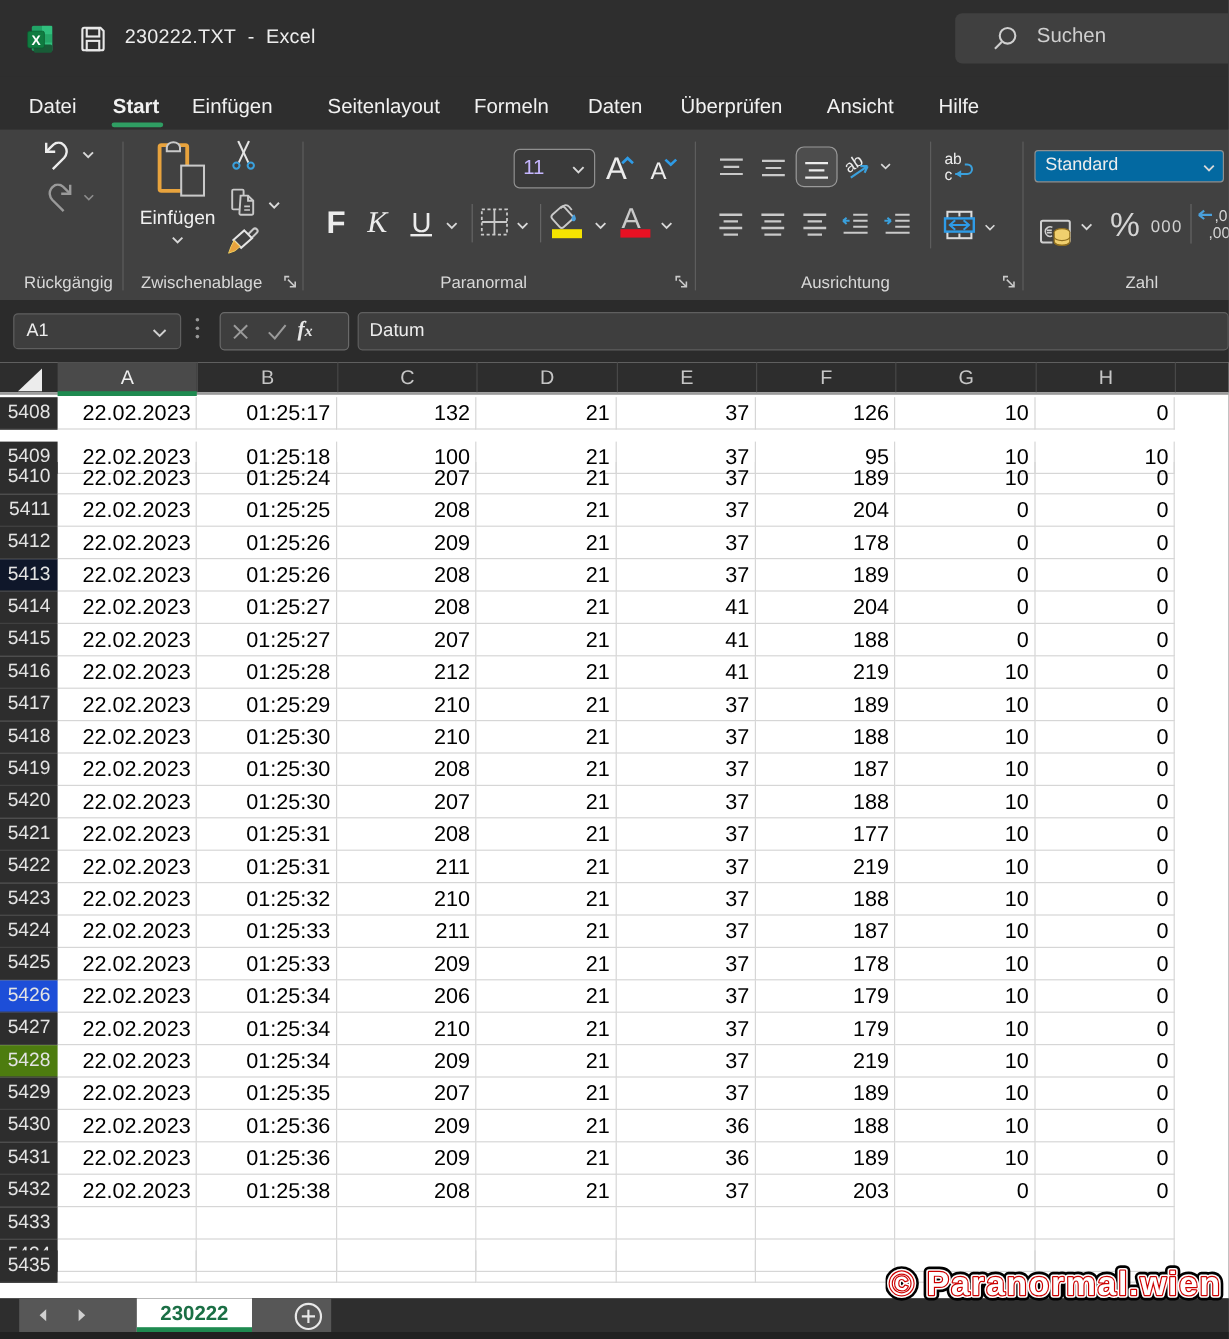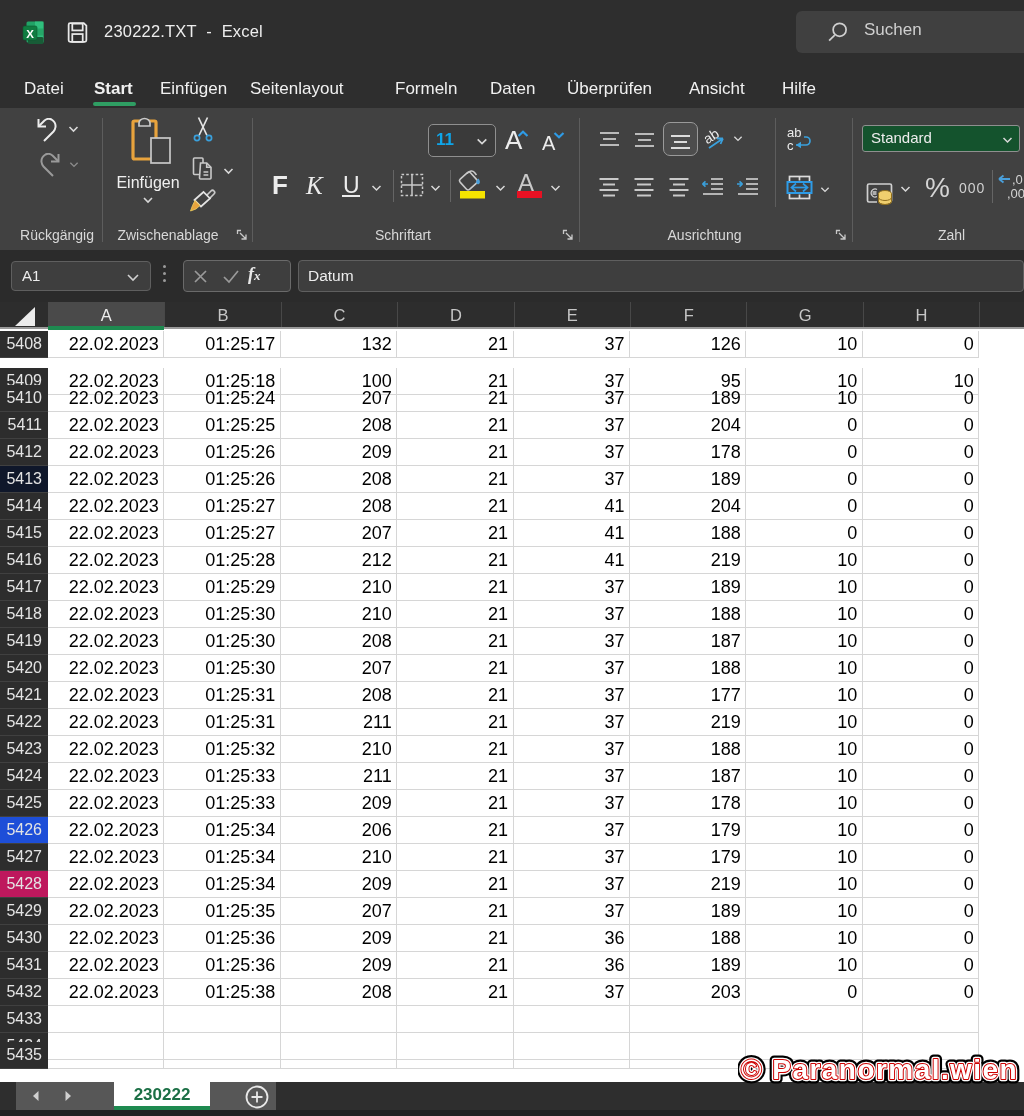--- a/index.html
+++ b/index.html
@@ -28,37 +28,37 @@
 <circle cx="13.5" cy="10" r="6"></circle>
         <line x1="9" y1="14.8" x2="3.8" y2="20"></line>
       </svg>
 <div class="abs" style="left:68px;top:9px;font-size:17px;color:#cfcfcf;">Suchen</div>
 </div>
 </div>
 <div class="abs" style="left:0;top:64px;width:1024px;height:44px;background:#2e2e2e;color:#f1f1f1;font-size:17px;">
 <div class="abs" style="left:24px;top:15px;font-weight:normal;">Datei</div>
 <div class="abs" style="left:94px;top:15px;font-weight:bold;">Start</div>
 <div class="abs" style="left:160px;top:15px;font-weight:normal;">Einfügen</div>
-<div class="abs" style="left:250px;top:15px;font-weight:normal;">Seitenlayout</div>
+<div class="abs" style="left:273px;top:15px;font-weight:normal;">Seitenlayout</div>
 <div class="abs" style="left:395px;top:15px;font-weight:normal;">Formeln</div>
 <div class="abs" style="left:490px;top:15px;font-weight:normal;">Daten</div>
 <div class="abs" style="left:567px;top:15px;font-weight:normal;">Überprüfen</div>
 <div class="abs" style="left:689px;top:15px;font-weight:normal;">Ansicht</div>
 <div class="abs" style="left:782px;top:15px;font-weight:normal;">Hilfe</div>
 <div class="abs" style="left:93px;top:38px;width:43px;height:3.5px;background:#2f9e63;border-radius:2px;"></div>
 </div>
 <div class="abs" style="left:0;top:108px;width:1024px;height:142px;background:#414141;color:#e4e4e4;">
 <div class="abs" style="left:102px;top:10px;width:1px;height:124px;background:#5d5d5d;"></div>
 <div class="abs" style="left:252px;top:10px;width:1px;height:124px;background:#5d5d5d;"></div>
 <div class="abs" style="left:579px;top:10px;width:1px;height:124px;background:#5d5d5d;"></div>
 <div class="abs" style="left:852px;top:10px;width:1px;height:124px;background:#5d5d5d;"></div>
 <div class="abs" style="left:775px;top:10px;width:1px;height:89px;background:#5d5d5d;"></div>
 <div class="abs" style="left:6px;top:119px;width:102px;text-align:center;font-size:14px;color:#d8d8d8;">Rückgängig</div>
 <div class="abs" style="left:102px;top:119px;width:132px;text-align:center;font-size:14px;color:#d8d8d8;">Zwischenablage</div>
-<div class="abs" style="left:253px;top:119px;width:300px;text-align:center;font-size:14px;color:#d8d8d8;">Schriftart</div>
+<div class="abs" style="left:253px;top:119px;width:300px;text-align:center;font-size:14px;color:#d8d8d8;">Paranormal</div>
 <div class="abs" style="left:579px;top:119px;width:251px;text-align:center;font-size:14px;color:#d8d8d8;">Ausrichtung</div>
 <div class="abs" style="left:852px;top:119px;width:199px;text-align:center;font-size:14px;color:#d8d8d8;">Zahl</div>
 <svg class="abs" style="left:36px;top:10px" width="23" height="25" viewBox="0 0 23 25" fill="none" stroke="#ececec" stroke-width="2.0">
 <path d="M2.5 1 V8.5 H10"></path>
 <path d="M3 8 L8.5 2.5 Q12 -0.3 15.5 1.5 Q20 4.3 19.5 9 Q19.2 11.5 17.5 13.5 L8 23"></path>
     </svg>
 <svg class="abs" style="left:67px;top:16px" width="13" height="11" viewBox="0 0 13 11" fill="none" stroke="#d8d8d8" stroke-width="1.6">
       <path d="M2.5 3 l4 4 l4 -4"></path>
     </svg>
 <svg class="abs" style="left:38px;top:45px" width="23" height="25" viewBox="0 0 23 25" fill="none" stroke="#9a9a9a" stroke-width="2.0">
@@ -91,21 +91,21 @@
     </svg>
 <svg class="abs" style="left:222px;top:58px" width="13" height="11" viewBox="0 0 13 11" fill="none" stroke="#d8d8d8" stroke-width="1.6">
       <path d="M2.5 3 l4 4 l4 -4"></path>
     </svg>
 <svg class="abs" style="left:190px;top:79px" width="26" height="26" viewBox="0 0 26 26" fill="none">
 <path d="M16 9 L21 4 a2.1 2.1 0 0 1 3 3 L19 12" stroke="#c9c9c9" stroke-width="1.7"></path>
 <path d="M4.5 13 L13.5 5 L20 11.5 L11 19.5 z" fill="#414141" stroke="#e4e4e4" stroke-width="1.7"></path>
 <path d="M5 13.5 L10 18.5 L6 22 L0.5 24 L2.5 18.5 z" fill="#e8a33d" stroke="#f0d060" stroke-width="0.8"></path>
     </svg>
 <div class="abs" style="left:428px;top:16px;width:68px;height:33px;background:#3a3a3a;border:1px solid #8f8f8f;border-radius:5px;">
-<div class="abs" style="left:7px;top:5px;font-size:17px;color:#0ea5e9;font-weight:bold;">11</div>
+<div class="abs" style="left:7px;top:5px;font-size:17px;color:#c4b5fd;">11</div>
 <svg class="abs" style="left:46px;top:11px" width="14" height="12" viewBox="0 0 13 11" fill="none" stroke="#d8d8d8" stroke-width="1.5">
         <path d="M2.5 3 l4 4 l4 -4"></path>
       </svg>
     </div>
 <div class="abs" style="left:505px;top:19px;font-size:26px;line-height:26px;color:#ececec;">A</div>
 <svg class="abs" style="left:517px;top:22px" width="12" height="8" viewBox="0 0 12 8" fill="none" stroke="#2e9be6" stroke-width="2.2">
       <path d="M1.5 6 L6 1.8 L10.5 6"></path>
     </svg>
 <div class="abs" style="left:542px;top:25px;font-size:20px;line-height:20px;color:#ececec;">A</div>
 <svg class="abs" style="left:553px;top:23px" width="12" height="8" viewBox="0 0 12 8" fill="none" stroke="#2e9be6" stroke-width="2.2">
@@ -219,21 +219,21 @@
 <rect x="3.5" y="1.5" width="20" height="22" fill="none" stroke="#dcdcdc" stroke-width="1.7"></rect>
 <path d="M13.5 1.5 v4 M13.5 19.5 v4" stroke="#dcdcdc" stroke-width="1.7"></path>
 <rect x="1.5" y="7" width="24" height="11" fill="#414141" stroke="#2e9be6" stroke-width="2"></rect>
 <path d="M6 12.5 h15" stroke="#2e9be6" stroke-width="1.7"></path>
 <path d="M10 8.5 L5.5 12.5 L10 16.5" fill="none" stroke="#2e9be6" stroke-width="1.7"></path>
 <path d="M17 8.5 L21.5 12.5 L17 16.5" fill="none" stroke="#2e9be6" stroke-width="1.7"></path>
     </svg>
 <svg class="abs" style="left:819px;top:77px" width="12" height="10" viewBox="0 0 13 11" fill="none" stroke="#d8d8d8" stroke-width="1.5">
       <path d="M2.5 3 l4 4 l4 -4"></path>
     </svg>
-<div class="abs" style="left:862px;top:17px;width:158px;height:27px;background:#14532d;border:1px solid #8f8f8f;border-radius:3px;">
+<div class="abs" style="left:862px;top:17px;width:158px;height:27px;background:#0369a1;border:1px solid #8f8f8f;border-radius:3px;">
 <div class="abs" style="left:8px;top:3px;font-size:15px;color:#ededed;">Standard</div>
 <svg class="abs" style="left:138px;top:9px" width="13" height="11" viewBox="0 0 13 11" fill="none" stroke="#d8d8d8" stroke-width="1.5">
         <path d="M2.5 3 l4 4 l4 -4"></path>
       </svg>
     </div>
 <svg class="abs" style="left:866px;top:68px" width="32" height="32" viewBox="0 0 32 32">
 <rect x="1.5" y="8" width="24" height="18" rx="1.5" fill="none" stroke="#d0d0d0" stroke-width="1.7"></rect>
 <path d="M11 13.5 a4 4 0 1 0 0 7 M6.5 16 h4 M6.5 18 h4" stroke="#d0d0d0" stroke-width="1.3" fill="none"></path>
 <path d="M11 16 h5 v15 h-5 z" fill="#414141"></path>
 <ellipse cx="19" cy="17.5" rx="6.5" ry="3" fill="#f0cf6e" stroke="#8f6e1f" stroke-width="1"></ellipse>
@@ -525,21 +525,21 @@
 <div class="abs" style="left:164.4px;top:0;width:116.4px;height:27px;border-bottom:1px solid #d6d6d6;border-right:1px solid #d6d6d6;color:#000;font-size:18px;text-align:right;padding-right:4.5px;line-height:26.5px;">01:25:34</div>
 <div class="abs" style="left:280.8px;top:0;width:116.4px;height:27px;border-bottom:1px solid #d6d6d6;border-right:1px solid #d6d6d6;color:#000;font-size:18px;text-align:right;padding-right:4.5px;line-height:26.5px;">210</div>
 <div class="abs" style="left:397.2px;top:0;width:116.4px;height:27px;border-bottom:1px solid #d6d6d6;border-right:1px solid #d6d6d6;color:#000;font-size:18px;text-align:right;padding-right:4.5px;line-height:26.5px;">21</div>
 <div class="abs" style="left:513.6px;top:0;width:116.4px;height:27px;border-bottom:1px solid #d6d6d6;border-right:1px solid #d6d6d6;color:#000;font-size:18px;text-align:right;padding-right:4.5px;line-height:26.5px;">37</div>
 <div class="abs" style="left:630.0px;top:0;width:116.4px;height:27px;border-bottom:1px solid #d6d6d6;border-right:1px solid #d6d6d6;color:#000;font-size:18px;text-align:right;padding-right:4.5px;line-height:26.5px;">179</div>
 <div class="abs" style="left:746.4px;top:0;width:116.4px;height:27px;border-bottom:1px solid #d6d6d6;border-right:1px solid #d6d6d6;color:#000;font-size:18px;text-align:right;padding-right:4.5px;line-height:26.5px;">10</div>
 <div class="abs" style="left:862.8px;top:0;width:116.4px;height:27px;border-bottom:1px solid #d6d6d6;border-right:1px solid #d6d6d6;color:#000;font-size:18px;text-align:right;padding-right:4.5px;line-height:26.5px;">0</div>
 <div class="abs" style="left:1095.6px;top:0;width:-71.6px;height:27px;border-bottom:1px solid #d6d6d6;"></div>
 </div>
 <div class="abs" style="left:0;top:569px;width:1024px;height:27px;">
-<div class="abs" style="left:0;top:0;width:48px;height:27px;background:#be185d;border-bottom:1px solid #404040;color:#e4e4e4;font-size:16px;text-align:right;padding-right:6px;line-height:26px;">5428</div>
+<div class="abs" style="left:0;top:0;width:48px;height:27px;background:#4d7c0f;border-bottom:1px solid #404040;color:#e4e4e4;font-size:16px;text-align:right;padding-right:6px;line-height:26px;">5428</div>
 <div class="abs" style="left:48.0px;top:0;width:116.4px;height:27px;border-bottom:1px solid #d6d6d6;border-right:1px solid #d6d6d6;color:#000;font-size:18px;text-align:right;padding-right:4.5px;line-height:26.5px;">22.02.2023</div>
 <div class="abs" style="left:164.4px;top:0;width:116.4px;height:27px;border-bottom:1px solid #d6d6d6;border-right:1px solid #d6d6d6;color:#000;font-size:18px;text-align:right;padding-right:4.5px;line-height:26.5px;">01:25:34</div>
 <div class="abs" style="left:280.8px;top:0;width:116.4px;height:27px;border-bottom:1px solid #d6d6d6;border-right:1px solid #d6d6d6;color:#000;font-size:18px;text-align:right;padding-right:4.5px;line-height:26.5px;">209</div>
 <div class="abs" style="left:397.2px;top:0;width:116.4px;height:27px;border-bottom:1px solid #d6d6d6;border-right:1px solid #d6d6d6;color:#000;font-size:18px;text-align:right;padding-right:4.5px;line-height:26.5px;">21</div>
 <div class="abs" style="left:513.6px;top:0;width:116.4px;height:27px;border-bottom:1px solid #d6d6d6;border-right:1px solid #d6d6d6;color:#000;font-size:18px;text-align:right;padding-right:4.5px;line-height:26.5px;">37</div>
 <div class="abs" style="left:630.0px;top:0;width:116.4px;height:27px;border-bottom:1px solid #d6d6d6;border-right:1px solid #d6d6d6;color:#000;font-size:18px;text-align:right;padding-right:4.5px;line-height:26.5px;">219</div>
 <div class="abs" style="left:746.4px;top:0;width:116.4px;height:27px;border-bottom:1px solid #d6d6d6;border-right:1px solid #d6d6d6;color:#000;font-size:18px;text-align:right;padding-right:4.5px;line-height:26.5px;">10</div>
 <div class="abs" style="left:862.8px;top:0;width:116.4px;height:27px;border-bottom:1px solid #d6d6d6;border-right:1px solid #d6d6d6;color:#000;font-size:18px;text-align:right;padding-right:4.5px;line-height:26.5px;">0</div>
 <div class="abs" style="left:1095.6px;top:0;width:-71.6px;height:27px;border-bottom:1px solid #d6d6d6;"></div>
 </div>

